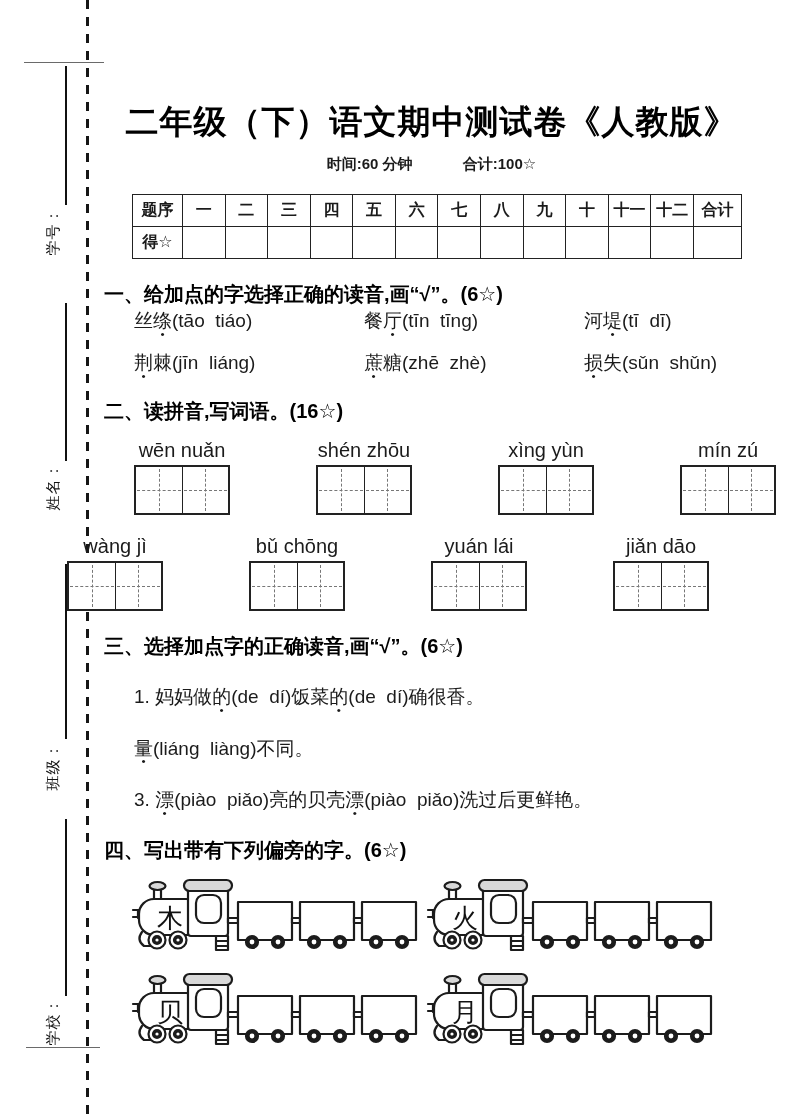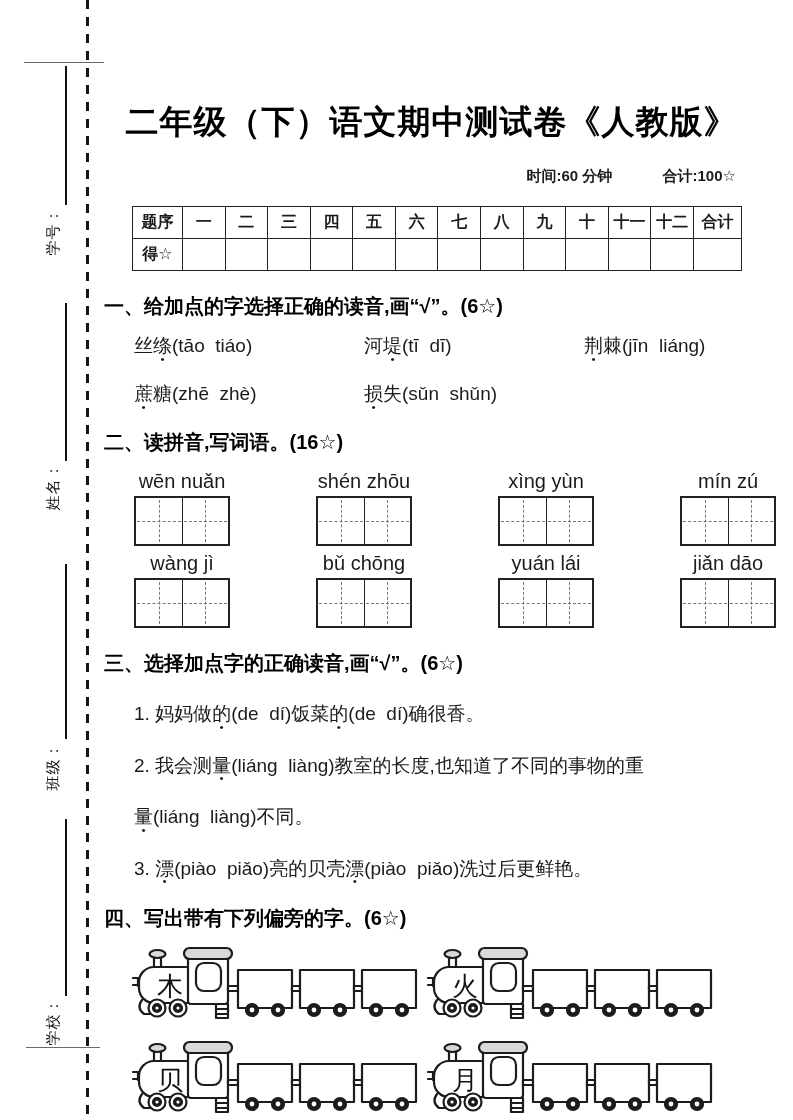--- a/index.html
+++ b/index.html
@@ -10,39 +10,39 @@
     background:repeating-linear-gradient(180deg,#161616 0 9px,transparent 9px 17px);}
   .h-mark{position:absolute;height:1px;background:#6a6a6a;}
   .side-label{position:absolute;width:64px;left:21px;text-align:center;
     font-size:15px;letter-spacing:1px;transform:rotate(-90deg);color:#111;}
   .side-line{position:absolute;left:65px;width:2px;background:#111;}
 
   
   .content{position:absolute;left:104px;top:0;width:655px;}
   .title{margin:100px 0 0 0;text-align:center;font-size:33px;font-weight:800;
     letter-spacing:1px;white-space:nowrap;color:#000;}
-  .subtitle{margin-top:22px;text-align:right;font-size:15px;font-weight:700;}
+  .subtitle{margin-top:10px;text-align:center;font-size:15px;font-weight:700;}
   .subtitle span{margin:0 23px;}
 
   
   table.score{border-collapse:collapse;margin:20px 0 0 28px;table-layout:fixed;width:610px;}
   table.score th,table.score td{border:1.7px solid #222;height:31px;padding:0;
     text-align:center;font-size:16px;font-weight:700;}
   table.score col.c-first{width:50px;}
   table.score col.c-last{width:48px;}
 
   
   .sec-head{margin:22px 0 0 0;font-size:20px;font-weight:800;white-space:pre-wrap;color:#000;}
   .q-text{white-space:pre-wrap;font-size:19px;}
   .dot-under{position:relative;}
   .dot-under::after{content:"•";position:absolute;left:50%;bottom:-0.72em;
     transform:translateX(-50%);font-size:0.62em;line-height:1;}
 
   .sec1-grid{display:grid;grid-template-columns:230px 220px auto;
-    padding-left:30px;margin-top:13px;row-gap:22px;}
+    padding-left:30px;margin-top:0;row-gap:16px;}
 
   .pinyin-row{display:flex;padding-left:30px;margin-top:14px;gap:36px;}
   .pinyin-unit{width:96px;margin-right:50px;}
   .pinyin-label{text-align:center;font-size:20px;letter-spacing:0px;white-space:nowrap;margin-bottom:3px;}
   .pz-box{display:flex;width:96px;height:50px;border:2px solid #222;box-sizing:border-box;background:#fff;}
   .pz-cell{flex:1;position:relative;}
   .pz-cell:first-child{border-right:1.7px solid #222;}
   .pz-cell::before{content:"";position:absolute;top:2px;bottom:2px;left:50%;width:0;
     border-left:1px dashed #777;}
   .pz-cell::after{content:"";position:absolute;left:1px;right:1px;top:50%;height:0;
@@ -132,20 +132,21 @@
       <td></td>
       <td></td>
       <td></td>
     </tr>
   </tbody>
     </table>
 
   <h2 class="sec-head">一、给加点的字选择正确的读音,画“√”。(6☆)</h2>
   <div class="sec1-grid">
     <span class="q-text"><span>丝</span><span class="dot-under">绦</span><span>(tāo  tiáo)</span></span>
+    <span class="q-text"><span>餐</span><span class="dot-under">厅</span><span>(tīn  tīng)</span></span>
     <span class="q-text"><span>河</span><span class="dot-under">堤</span><span>(tī  dī)</span></span>
     <span class="q-text"><span class="dot-under">荆</span><span>棘(jīn  liáng)</span></span>
     <span class="q-text"><span class="dot-under">蔗</span><span>糖(zhē  zhè)</span></span>
     <span class="q-text"><span class="dot-under">损</span><span>失(sǔn  shǔn)</span></span>
   </div>
 
   <h2 class="sec-head">二、读拼音,写词语。(16☆)</h2>
   <div class="pinyin-row">
     <div class="pinyin-unit">
       <div class="pinyin-label">wēn nuǎn</div>
@@ -169,21 +170,21 @@
       </div>
     </div>
     <div class="pinyin-unit">
       <div class="pinyin-label">mín  zú</div>
       <div class="pz-box">
         <div class="pz-cell"></div>
         <div class="pz-cell"></div>
       </div>
     </div>
   </div>
-  <div class="pinyin-row" style="margin-top:6px;">
+  <div class="pinyin-row" style="margin-top:20px;justify-content:flex-end;">
     <div class="pinyin-unit">
       <div class="pinyin-label">wàng  jì</div>
       <div class="pz-box">
         <div class="pz-cell"></div>
         <div class="pz-cell"></div>
       </div>
     </div>
     <div class="pinyin-unit">
       <div class="pinyin-label">bǔ chōng</div>
       <div class="pz-box">
@@ -202,21 +203,20 @@
       <div class="pinyin-label">jiǎn dāo</div>
       <div class="pz-box">
         <div class="pz-cell"></div>
         <div class="pz-cell"></div>
       </div>
     </div>
   </div>
 
   <h2 class="sec-head">三、选择加点字的正确读音,画“√”。(6☆)</h2>
   <div class="s3-line q-text"><span>1. 妈妈做</span><span class="dot-under">的</span><span>(de  dí)饭菜</span><span class="dot-under">的</span><span>(de  dí)确很香。</span></div>
-  <div class="s3-line q-text"><span>2. 我会测</span><span class="dot-under">量</span><span>(liáng  liàng)教室的长度,也知道了不同的事物的重</span></div>
   <div class="s3-line q-text cont"><span class="dot-under">量</span><span>(liáng  liàng)不同。</span></div>
   <div class="s3-line q-text"><span>3. </span><span class="dot-under">漂</span><span>(piào  piǎo)亮的贝壳</span><span class="dot-under">漂</span><span>(piào  piǎo)洗过后更鲜艳。</span></div>
 
   <h2 class="sec-head">四、写出带有下列偏旁的字。(6☆)</h2>
   <div class="trains">
 
     <div class="train">
       <svg width="290" height="80" viewBox="0 0 290 80">
         <g stroke="#1c1c1c" stroke-width="2.2" fill="#ffffff" stroke-linecap="round" stroke-linejoin="round">
           <path d="M3 36 h10 M3 43 h10 M8 36 v8" fill="none"></path>

